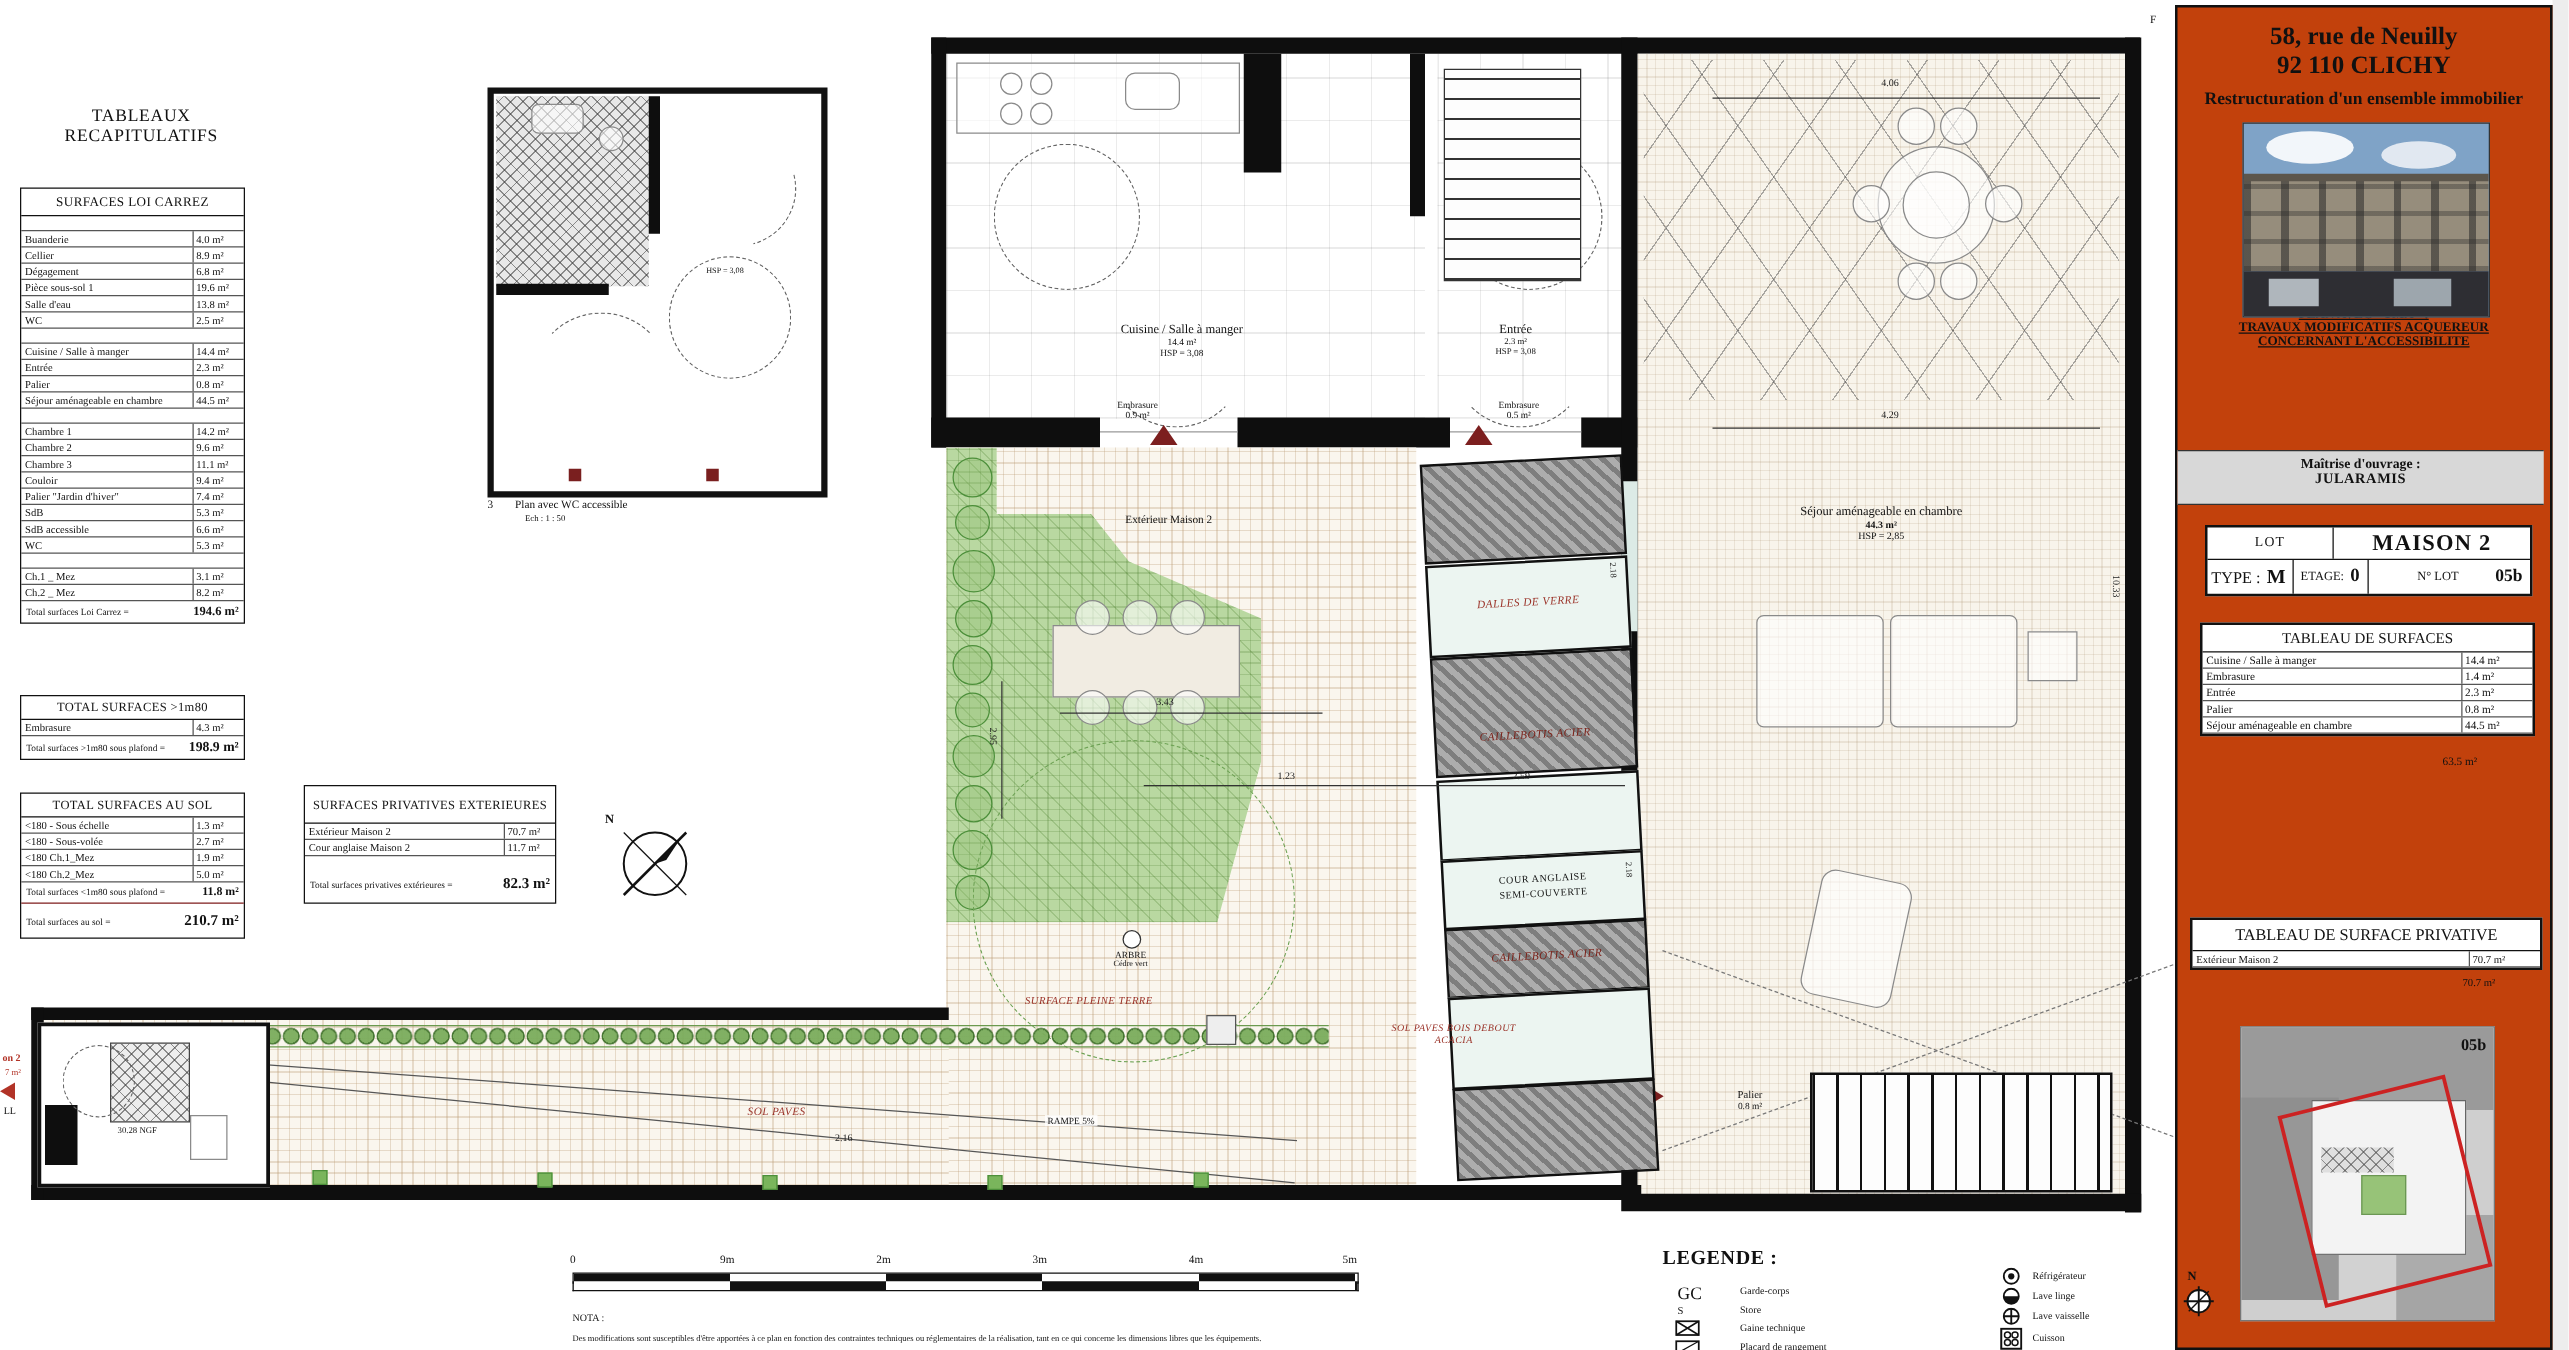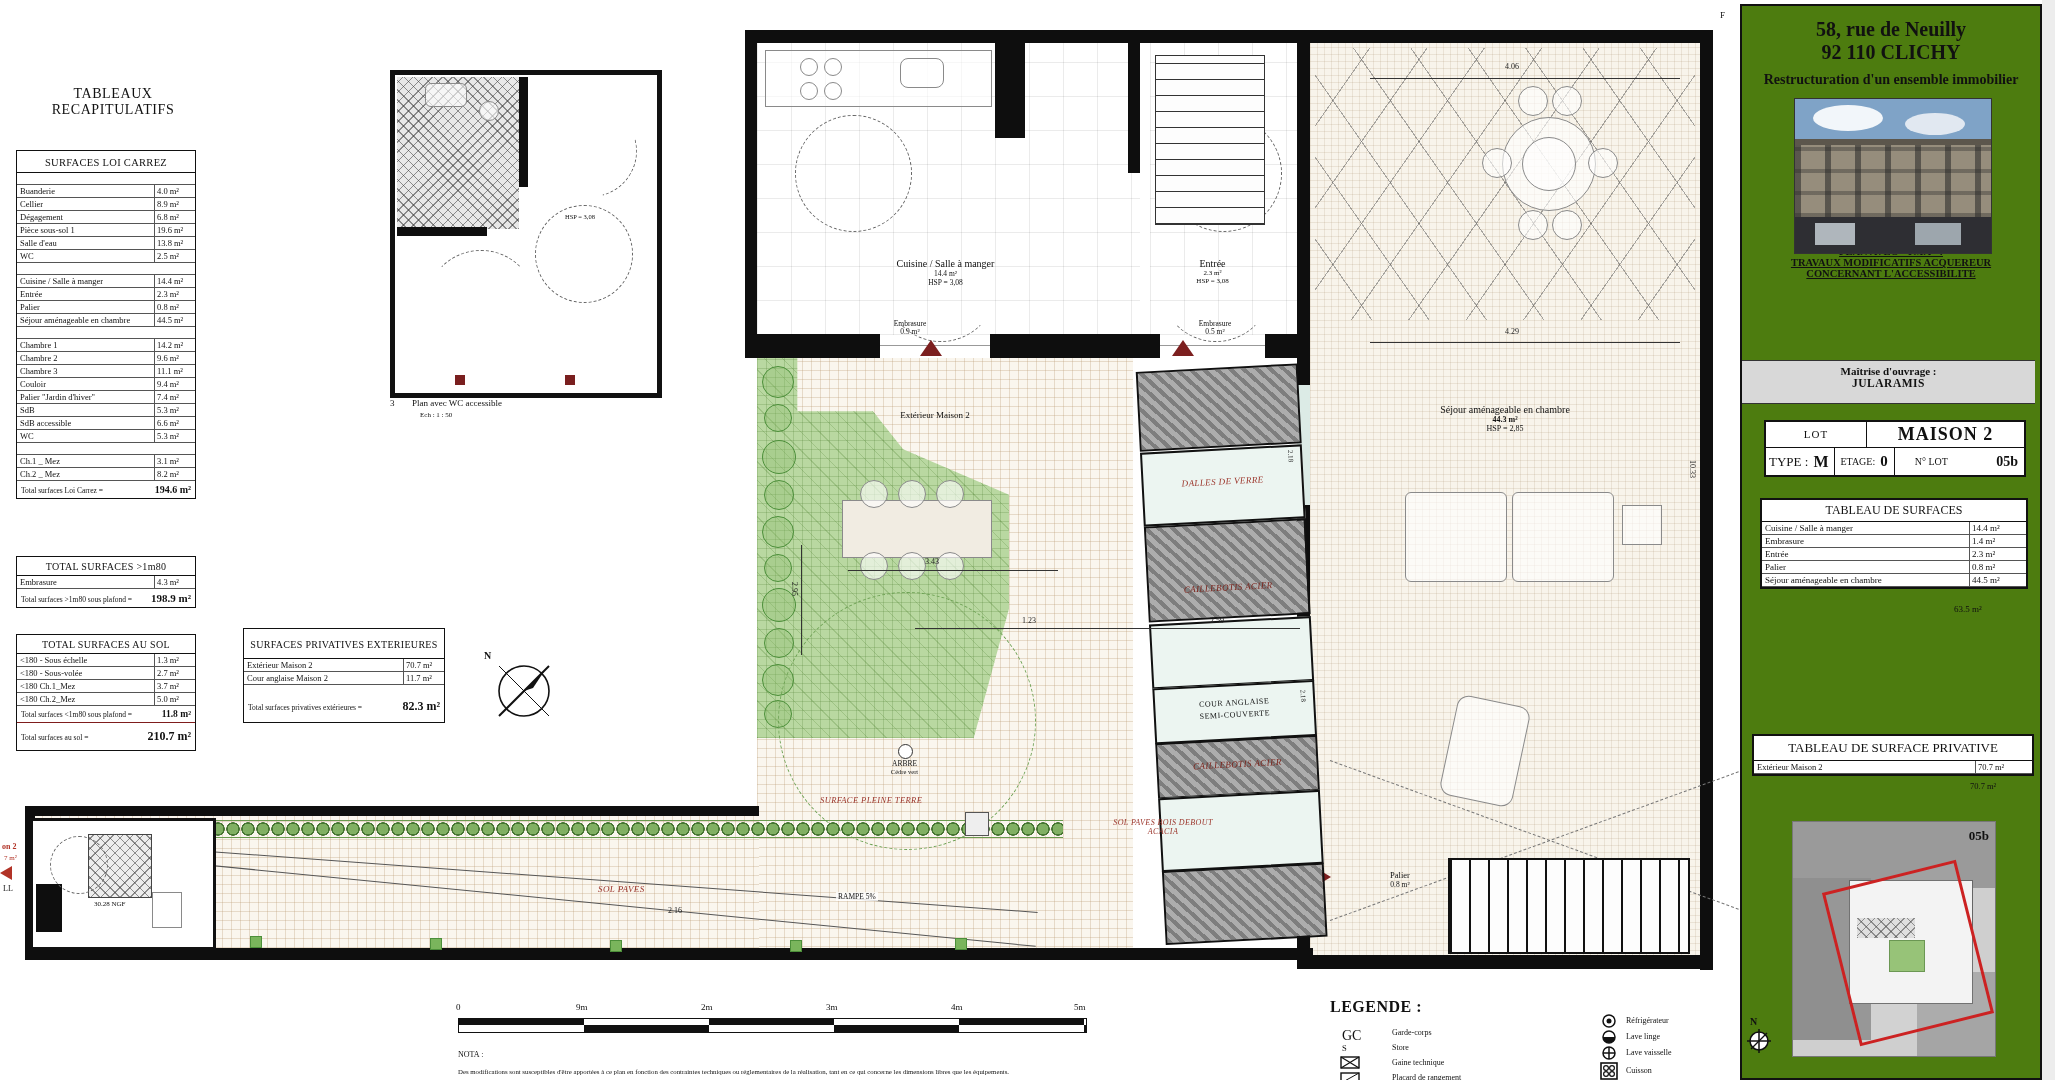--- a/index.html
+++ b/index.html
@@ -169,21 +169,21 @@
         <div class="trow">
           <div class="tl">&lt;180 - Sous échelle</div>
           <div class="tv">1.3 m²</div>
         </div>
         <div class="trow">
           <div class="tl">&lt;180 - Sous-volée</div>
           <div class="tv">2.7 m²</div>
         </div>
         <div class="trow">
           <div class="tl">&lt;180 Ch.1_Mez</div>
-          <div class="tv">3.7 m²</div>
+          <div class="tv">1.9 m²</div>
         </div>
         <div class="trow">
           <div class="tl">&lt;180 Ch.2_Mez</div>
           <div class="tv">5.0 m²</div>
         </div>
       </div>
     <div class="totline" style="border-bottom:1px solid #7f1d1d;text-align:center;">
       <span class="ttl">Total surfaces &lt;1m80 sous plafond =</span>
       <span class="ttv" style="font-size:9.5px;">11.8 m²</span>
     </div>
@@ -479,21 +479,21 @@
   <svg class="abs" style="left:1600px;top:1062px;" width="18" height="18" viewBox="0 0 18 18">
     <rect x="1" y="1" width="16" height="16" fill="#fff" stroke="#111" stroke-width="1.6"></rect>
     <circle cx="6" cy="6" r="2.4" fill="none" stroke="#111" stroke-width="1.2"></circle>
     <circle cx="12" cy="6" r="2.4" fill="none" stroke="#111" stroke-width="1.2"></circle>
     <circle cx="6" cy="12" r="2.4" fill="none" stroke="#111" stroke-width="1.2"></circle>
     <circle cx="12" cy="12" r="2.4" fill="none" stroke="#111" stroke-width="1.2"></circle>
   </svg>
   <div class="abs" style="left:1626px;top:1066px;font-size:8px;">Cuisson</div>
 
   <div class="abs" style="left:2042px;top:0;width:13px;height:1080px;background:#ededed;"></div>
-  <div class="abs" style="left:1740px;top:4px;width:298px;height:1072px;border:2.5px solid #111;background:#4d7c0f;">
+  <div class="abs" style="left:1740px;top:4px;width:298px;height:1072px;border:2.5px solid #111;background:#c2410c;">
     <div class="ctr" style="margin-top:12px;font-size:20px;font-weight:bold;">58, rue de Neuilly</div>
     <div class="ctr" style="font-size:20px;font-weight:bold;">92 110 CLICHY</div>
     <div class="ctr" style="margin-top:8px;font-size:14px;font-weight:bold;">Restructuration d'un ensemble immobilier</div>
 
     <div class="abs" style="left:52px;top:92px;width:196px;height:154px;border:1px solid #333;overflow:hidden;background:#7fa3c7;">
       <div class="abs" style="left:18px;top:6px;width:70px;height:26px;background:#fff;border-radius:50%;opacity:.9;"></div>
       <div class="abs" style="left:110px;top:14px;width:60px;height:22px;background:#f2f5f8;border-radius:50%;opacity:.85;"></div>
       <div class="abs" style="left:0;top:44px;width:196px;height:74px;background:#968d7c;
           background-image:repeating-linear-gradient(90deg, rgba(40,40,40,.55) 0 6px, transparent 6px 30px),
                            repeating-linear-gradient(0deg, rgba(40,40,40,.35) 0 4px, transparent 4px 22px);"></div>
@@ -513,21 +513,21 @@
         <div class="ctr" style="width:100px;border-right:1.6px solid #111;padding:6px 0 2px;font-size:11px;letter-spacing:1px;">LOT</div>
         <div class="ctr" style="flex:1;padding:2px 0;font-size:18px;font-weight:bold;letter-spacing:1px;">MAISON 2</div>
       </div>
       <div style="display:flex;align-items:center;height:27px;">
         <span style="font-size:13px;margin-left:3px;">TYPE :</span>
         <span style="font-size:16px;font-weight:bold;margin:0 6px 0 5px;">M</span>
         <span style="border-left:1.4px solid #111;align-self:stretch;"></span>
         <span style="font-size:10px;margin-left:5px;">ETAGE:</span>
         <span style="font-size:15px;font-weight:bold;margin:0 6px 0 5px;">0</span>
         <span style="border-left:1.4px solid #111;align-self:stretch;"></span>
-        <span style="font-size:10px;margin-left:0;padding-left:20px;">N° LOT</span>
+        <span style="font-size:10px;margin-left:19px;padding-left:20px;">N° LOT</span>
         <span style="font-size:14px;font-weight:bold;margin-left:auto;margin-right:6px;">05b</span>
       </div>
     </div>
 
     <div class="tb-tbl" style="left:18px;top:492px;width:264px;font-size:9px;">
       <div class="ctr" style="border-bottom:1.6px solid #111;padding:3px 0;font-size:12px;">TABLEAU DE SURFACES</div>
       <div>
           <div class="trow">
             <div class="tl">Cuisine / Salle à manger</div>
             <div class="tv" style="width: 52px;">14.4 m²</div>

